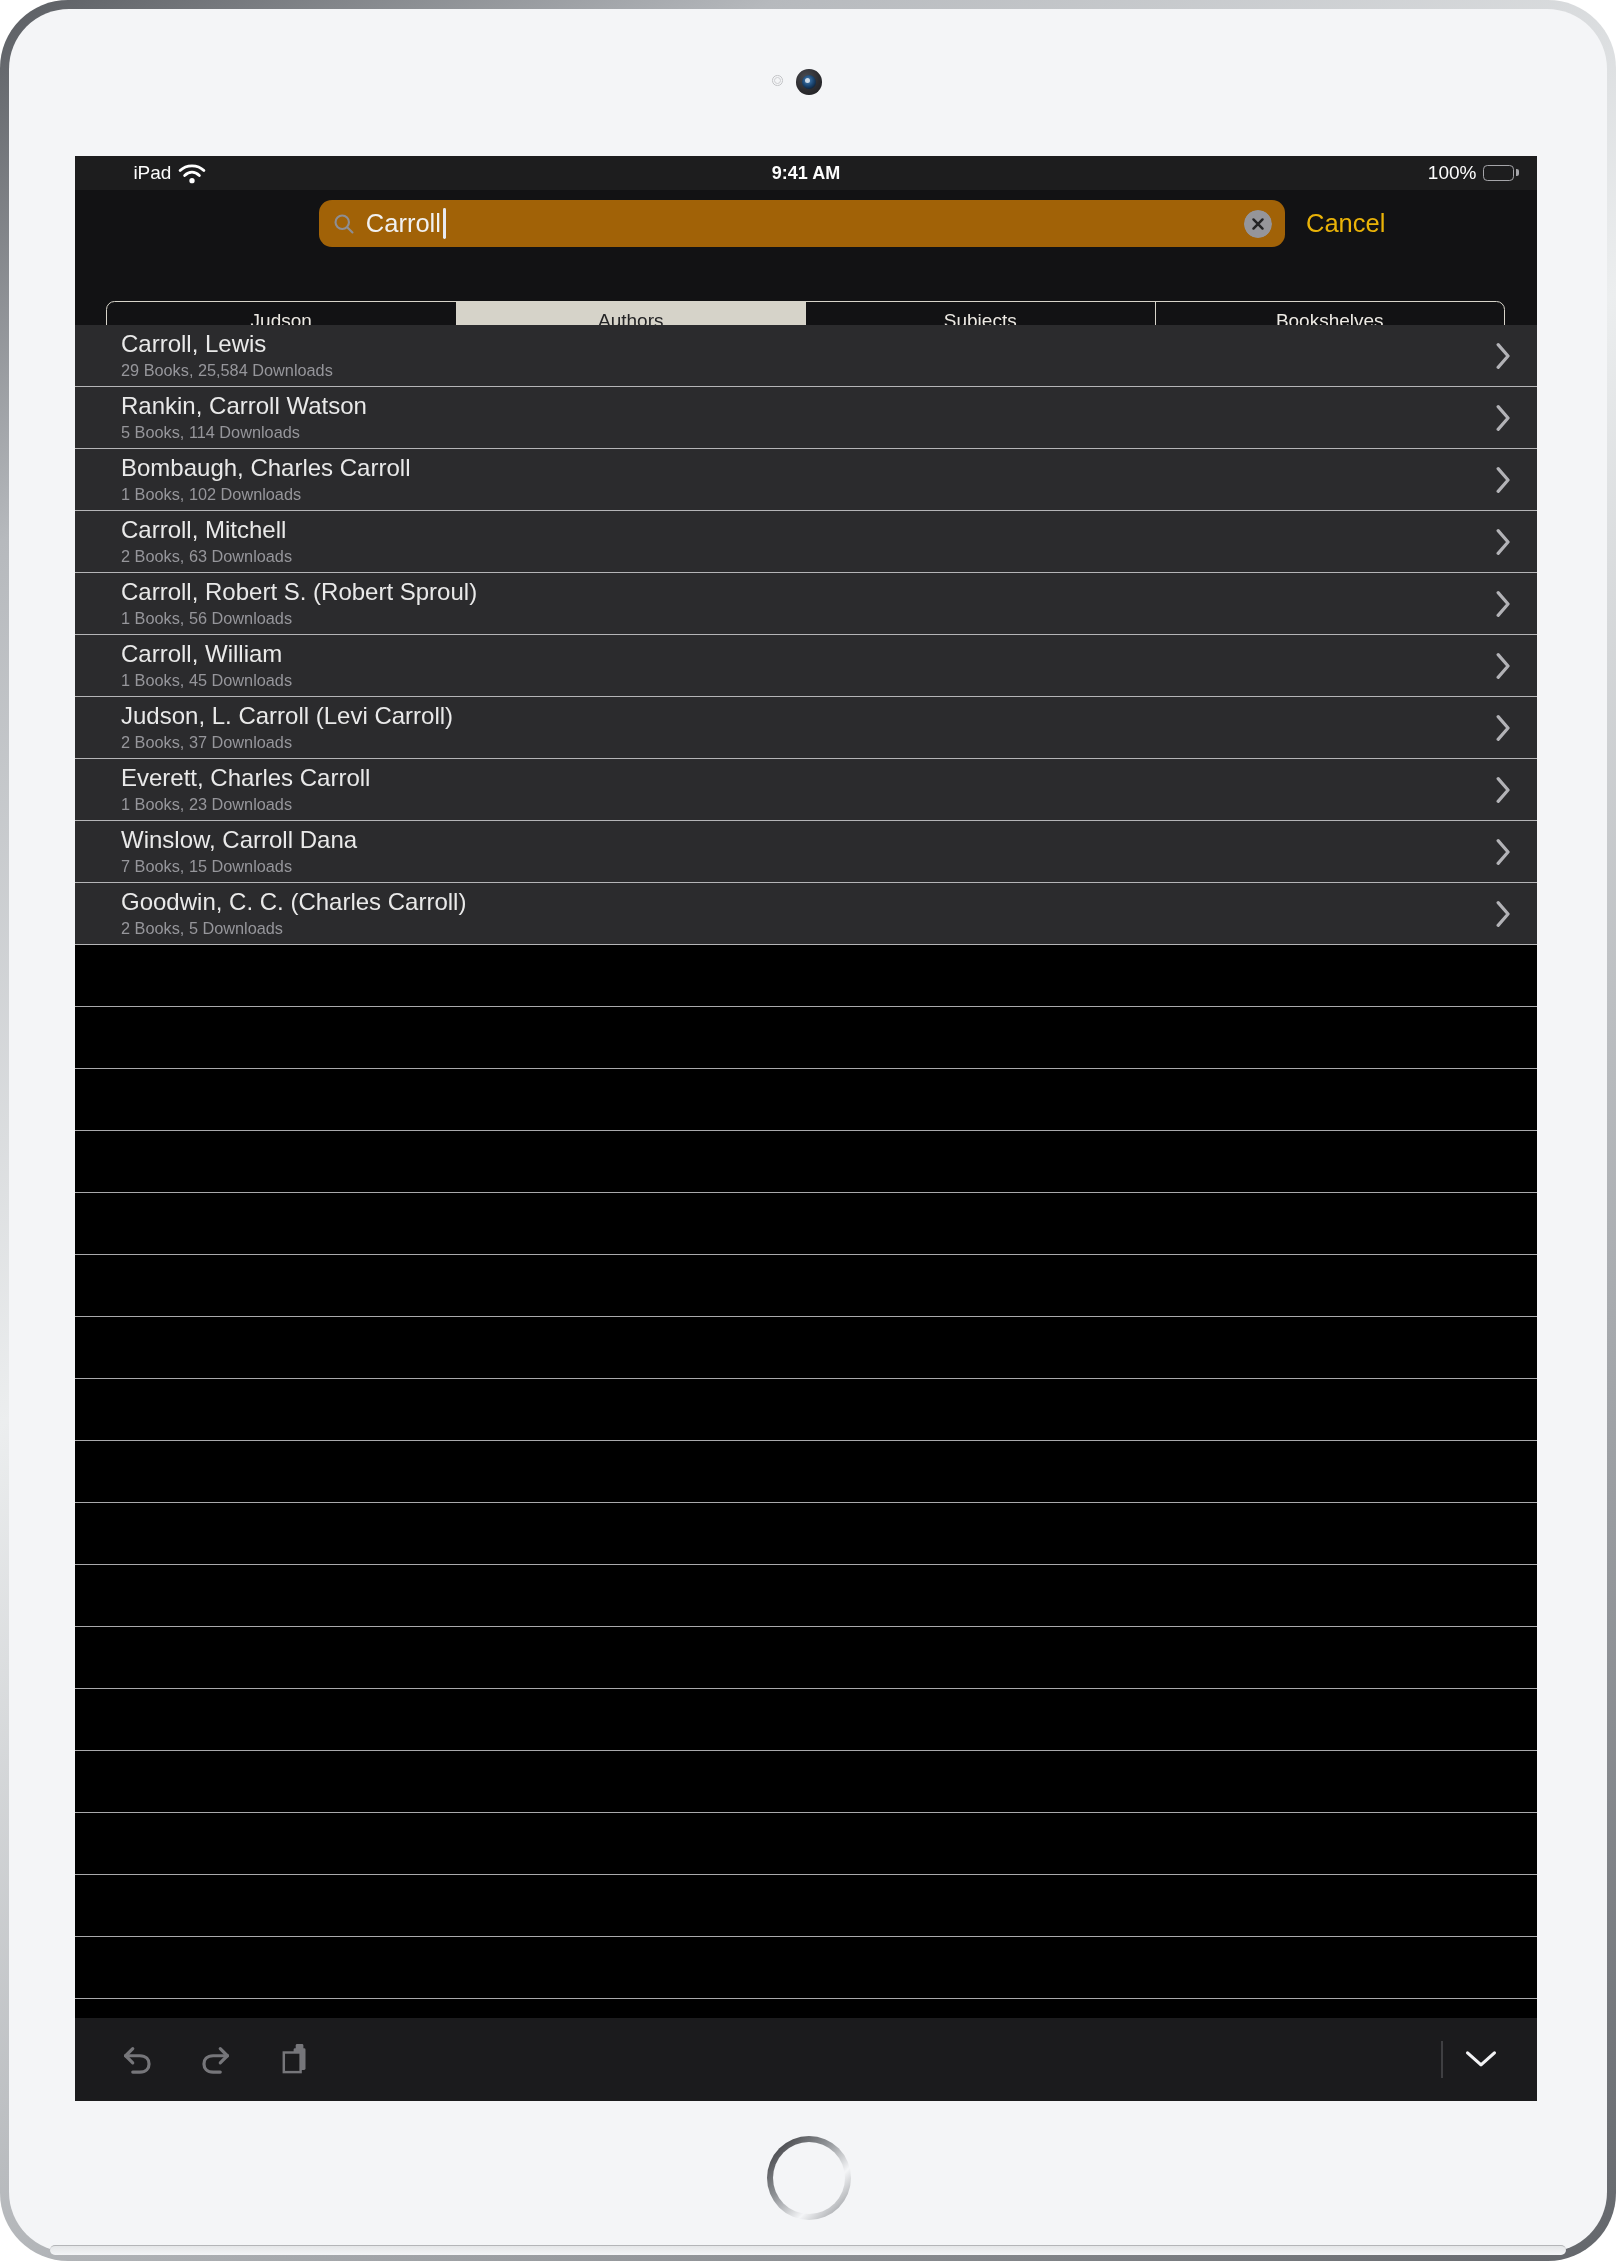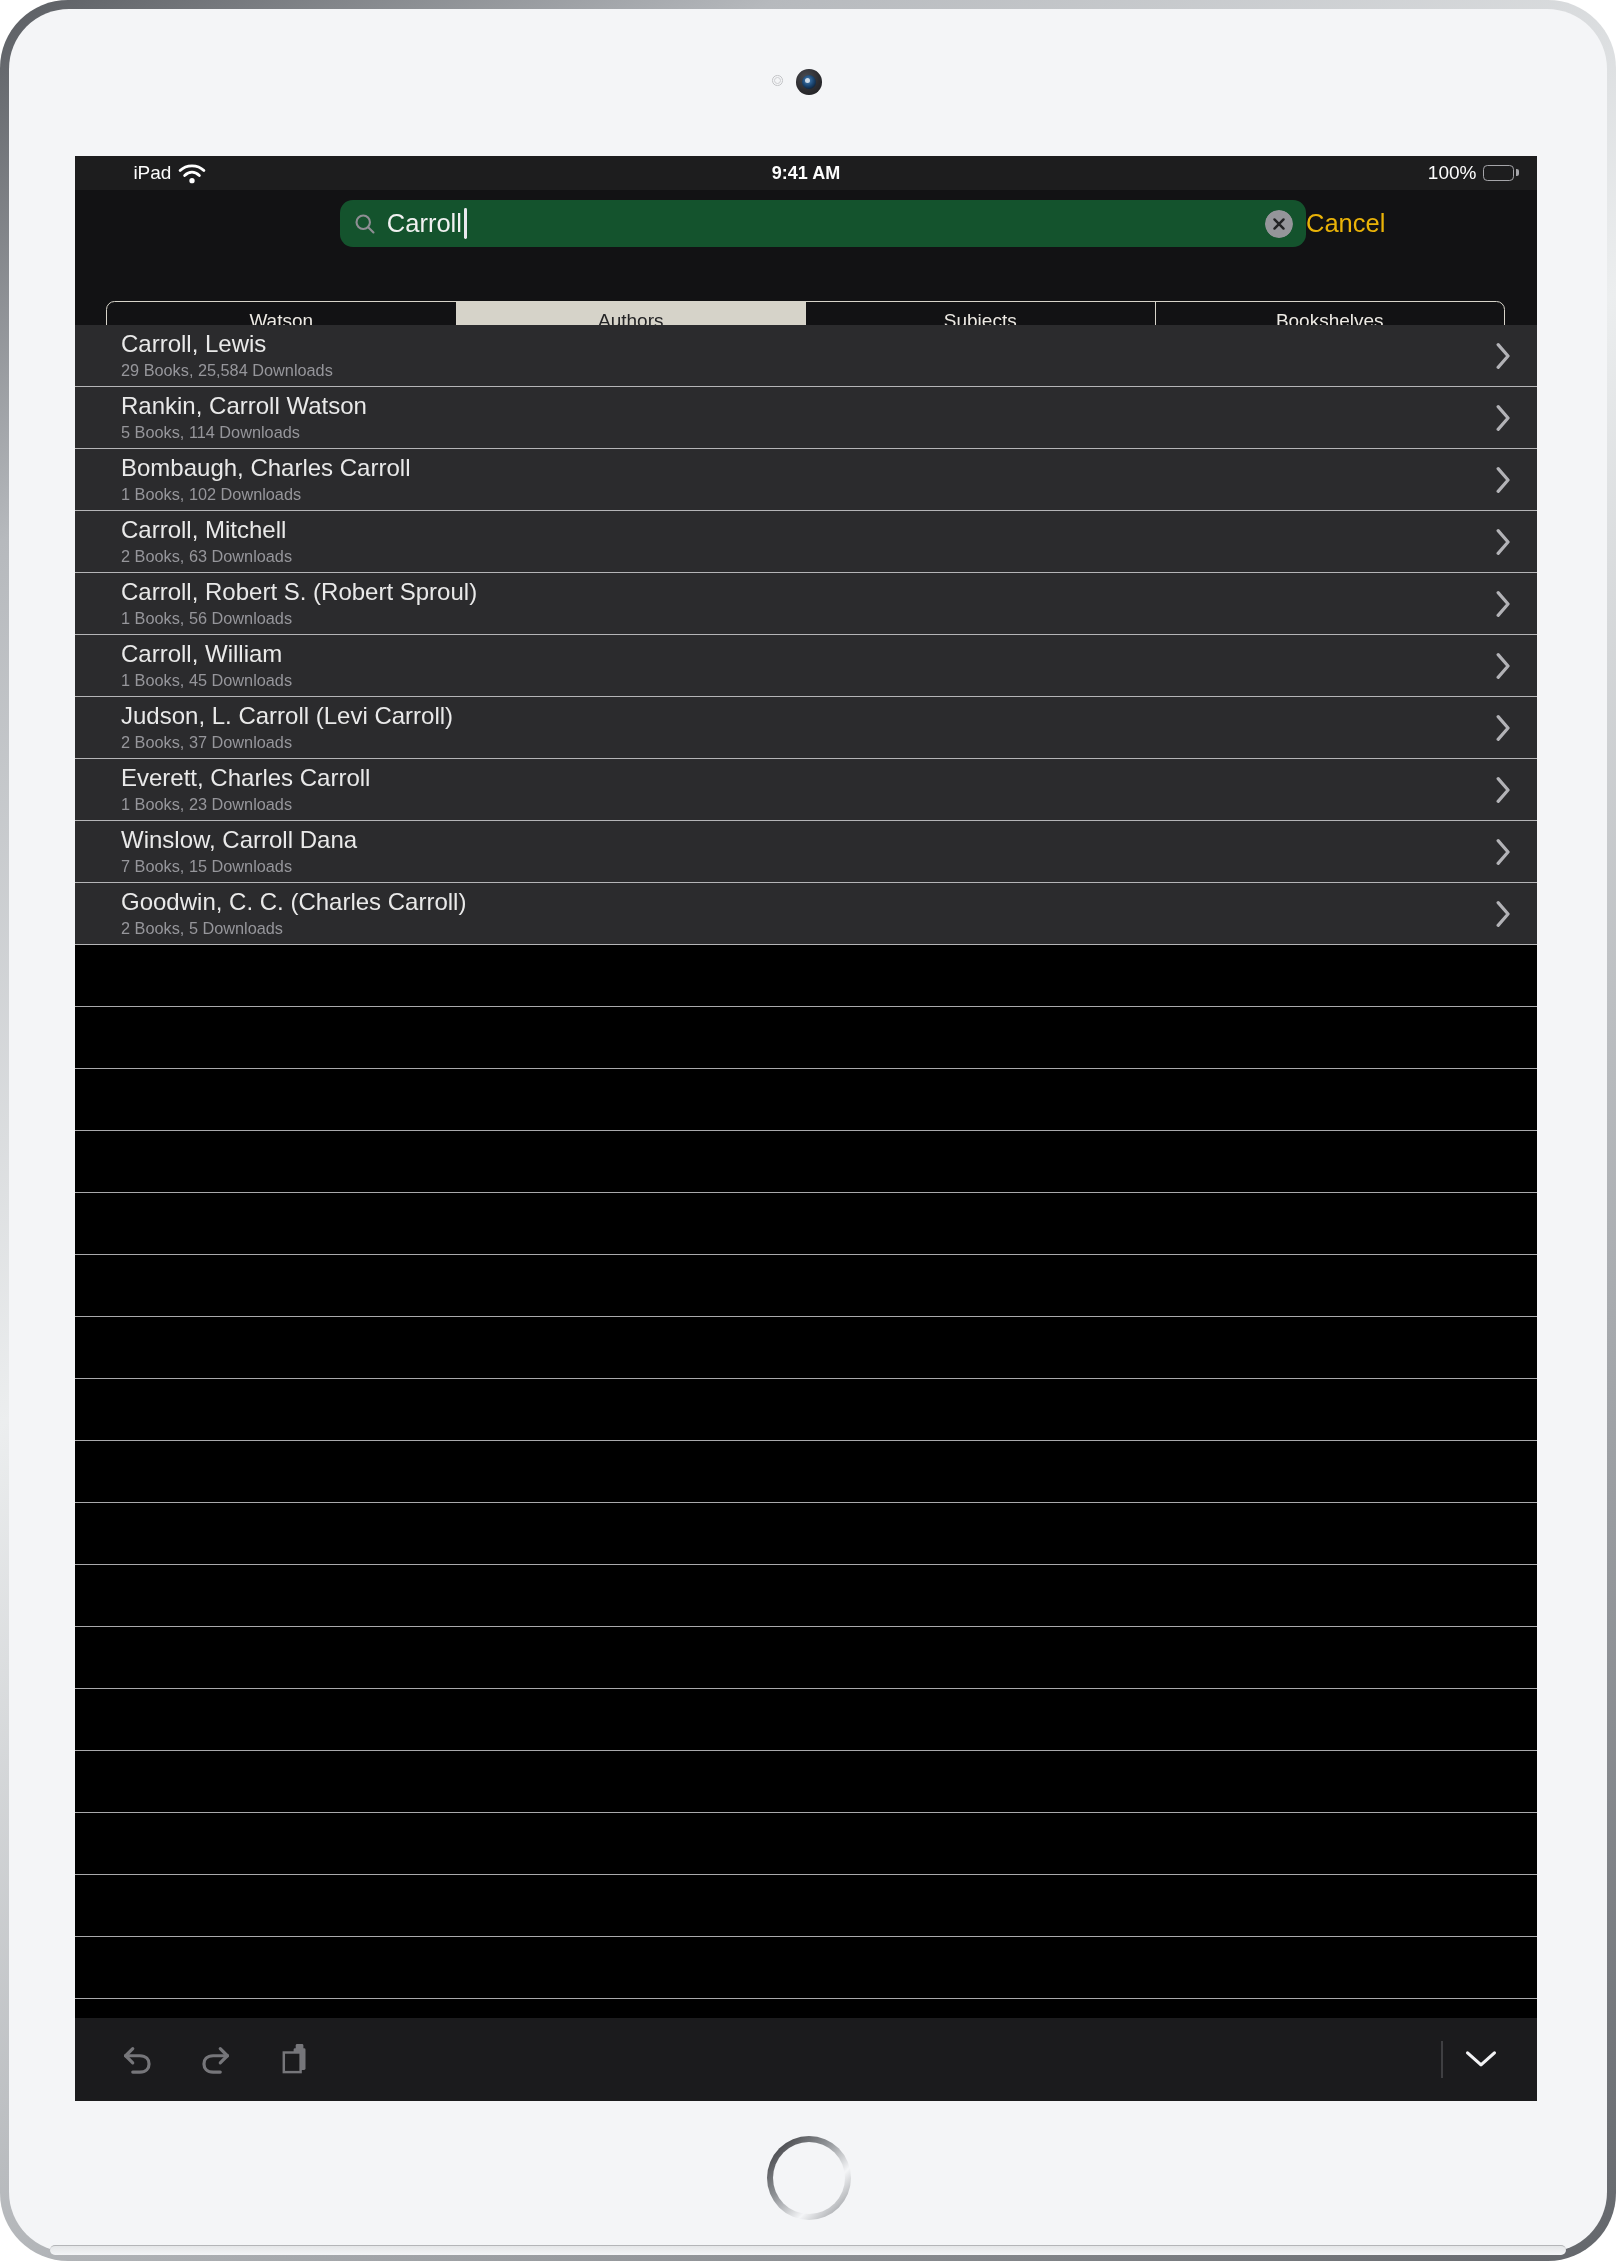--- a/index.html
+++ b/index.html
@@ -34,22 +34,22 @@
        display:flex;align-items:center;justify-content:space-between;padding:0 18.4px;color:#fdfdfd;}
   .sb-left,.sb-right{display:flex;align-items:center;gap:7px;font-size:19px;margin-left:40px;}
   .sb-time{position:absolute;left:50%;top:50%;transform:translate(-50%,-50%);font-size:18px;font-weight:700;}
   .battery{display:flex;align-items:center;}
   .battery .bbody{width:31px;height:16.3px;border:1.8px solid #a5a5a9;border-radius:4.3px;padding:1.8px;}
   .battery .bfill{width:100%;height:100%;background:#ffffff;border-radius:1.4px;}
   .battery .bnub{width:2.8px;height:7px;background:#a5a5a9;border-radius:0 2.1px 2.1px 0;margin-left:1.4px;}
 
   
   .header{position:absolute;left:0;top:34px;width:100%;height:135px;background:#121214;}
-  .search-field{position:absolute;left:244px;top:10px;width:966px;height:47px;background:#14532d;
-       border-radius:12.8px;display:flex;align-items:center;padding:0 12.8px;margin-left:21px;}
+  .search-field{position:absolute;left:244px;top:10px;width:966px;height:47px;background:#a16207;
+       border-radius:12.8px;display:flex;align-items:center;padding:0 12.8px;}
   .search-text{font-size:25.5px;color:#f1f1f1;margin-left:10px;}
   .cursor{width:2.8px;height:31px;background:#e9e9ee;border-radius:1.4px;margin-left:2.1px;}
   .clear-btn{margin-left:auto;width:28px;height:28px;border-radius:50%;flex:0 0 auto;}
   .cancel-btn{position:absolute;left:1231px;top:10px;height:47px;display:flex;align-items:center;
        font-size:25.5px;color:#eab308;}
   .segmented{position:absolute;left:31px;top:111px;width:1399px;height:40px;
        border:1.4px solid #d7d4ca;border-radius:8.5px;display:flex;overflow:hidden;}
   .segment{flex:1;display:flex;align-items:center;justify-content:center;font-size:19px;
        color:#ece9e3;background:transparent;border:none;border-right:1.4px solid #d7d4ca;padding:0;cursor:default;}
   .segment:last-child{border-right:none;}
@@ -119,21 +119,21 @@
         <span class="search-text">Carroll</span>
         <span class="cursor"></span>
         <svg class="clear-btn" viewBox="0 0 40 40">
           <circle cx="20" cy="20" r="20" fill="#95959a"></circle>
           <path d="M13.5 13.5 L26.5 26.5 M26.5 13.5 L13.5 26.5" stroke="#232325" stroke-width="3.5" stroke-linecap="round"></path>
         </svg>
       </div>
       <div class="cancel-btn">Cancel</div>
 
       <div class="segmented">
-        <button class="segment">Watson</button>
+        <button class="segment">Judson</button>
         <button class="segment selected">Authors</button>
         <button class="segment">Subjects</button>
         <button class="segment">Bookshelves</button>
       </div>
     </div>
 
     <div class="content">
       <div>
   <div class="row">
     <div class="row-title">Carroll, Lewis</div>

